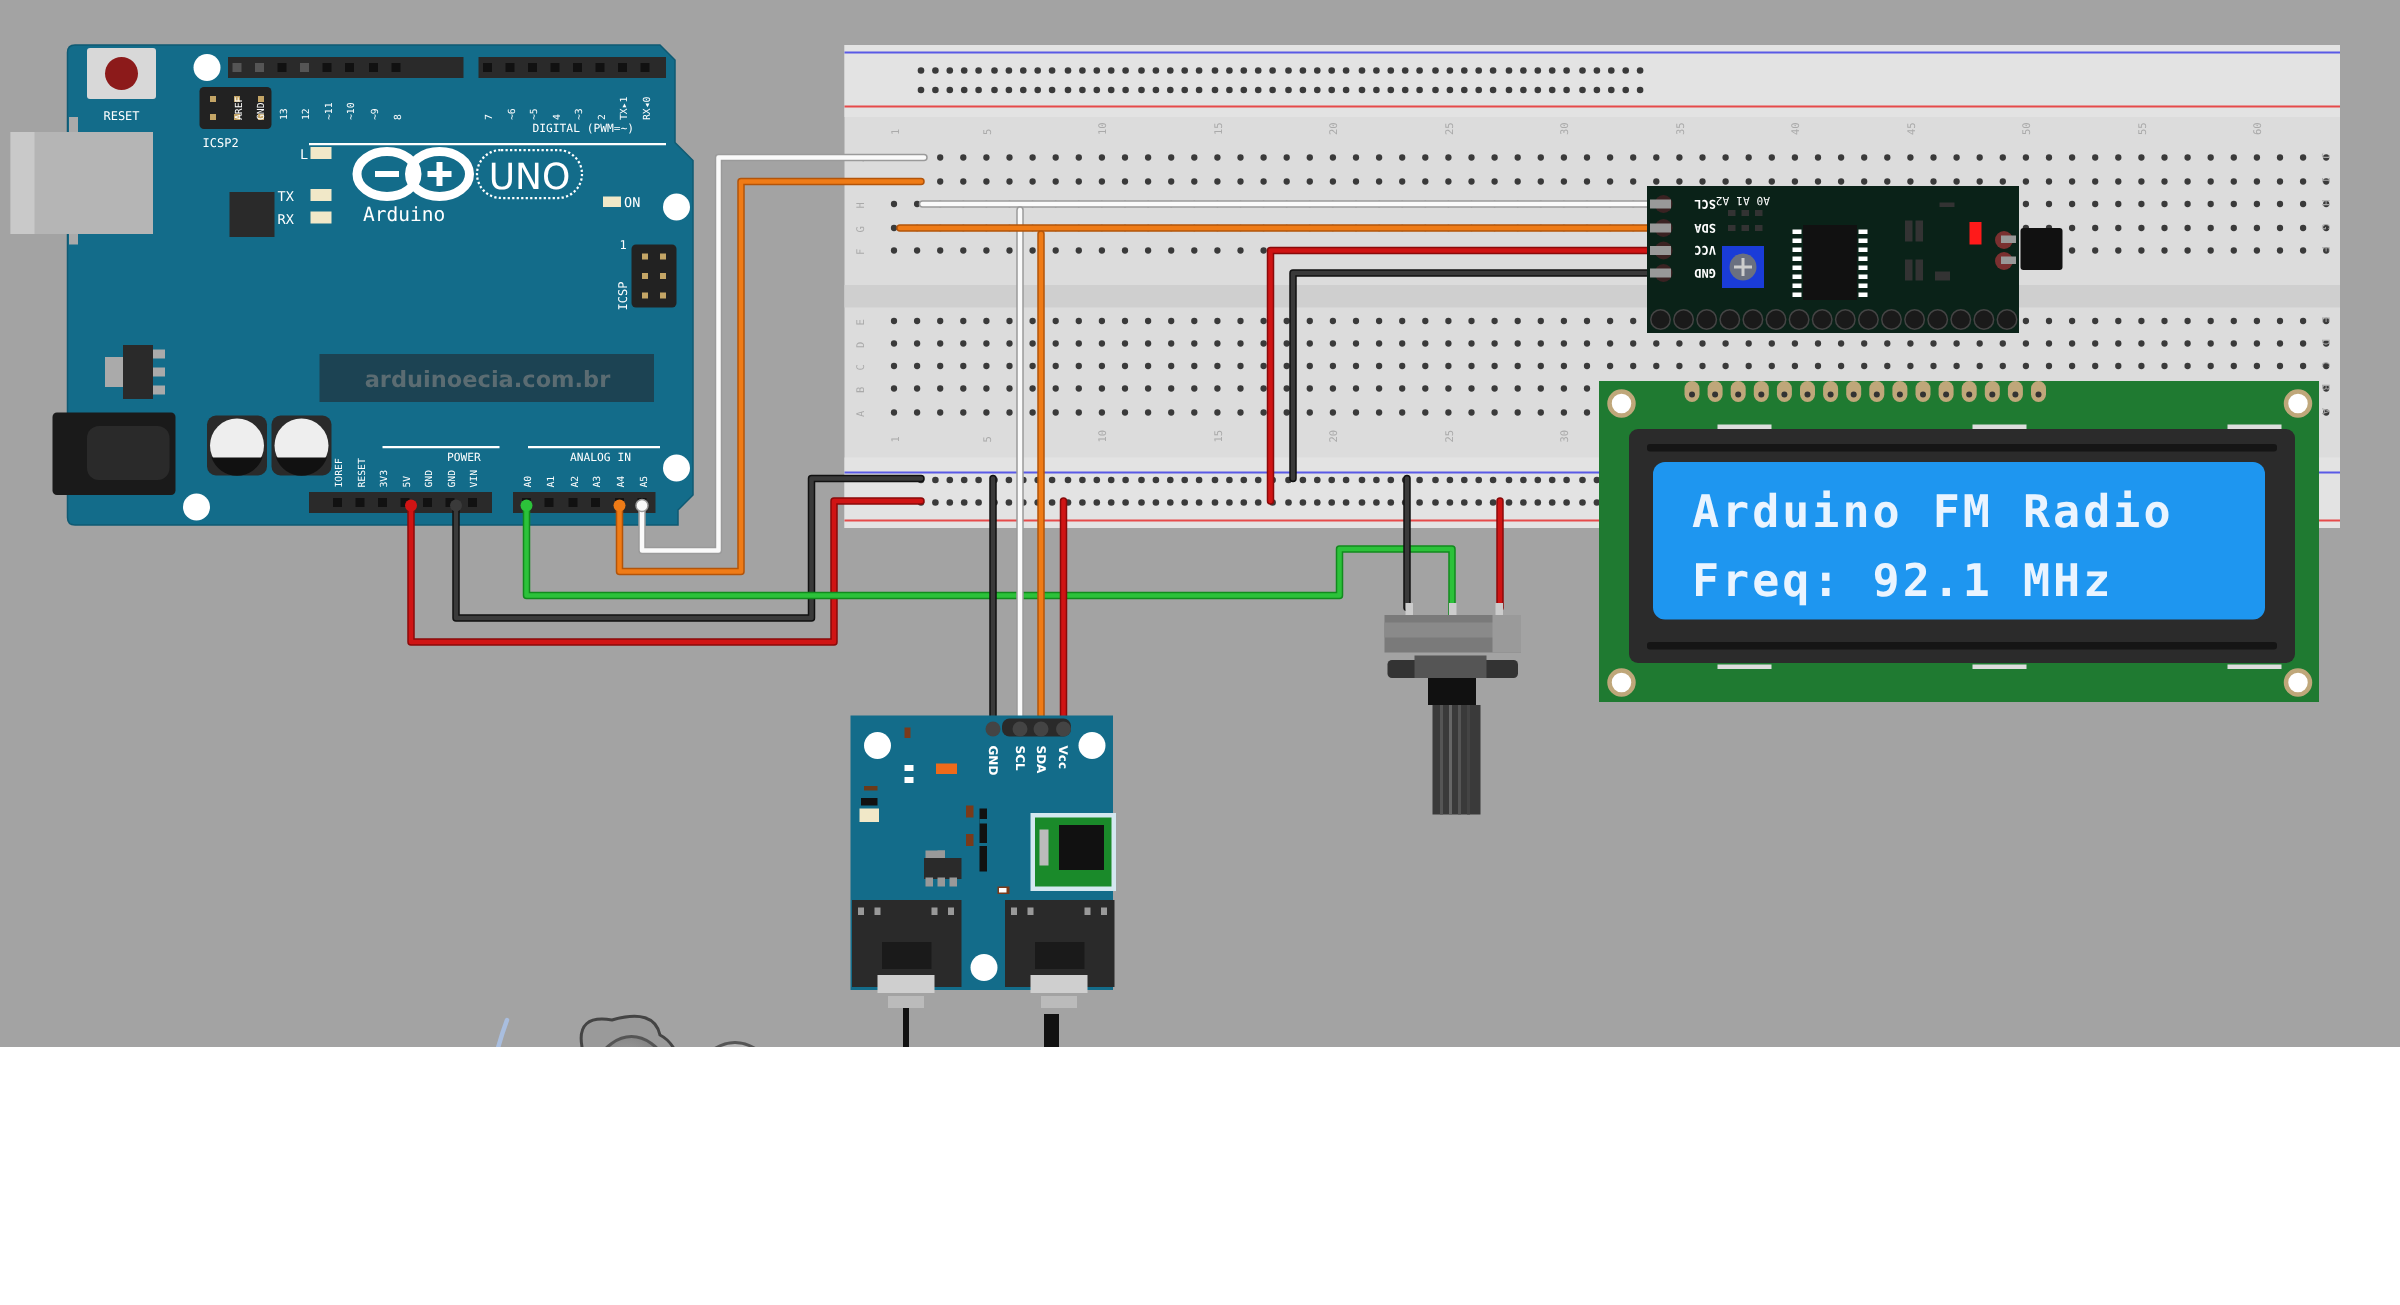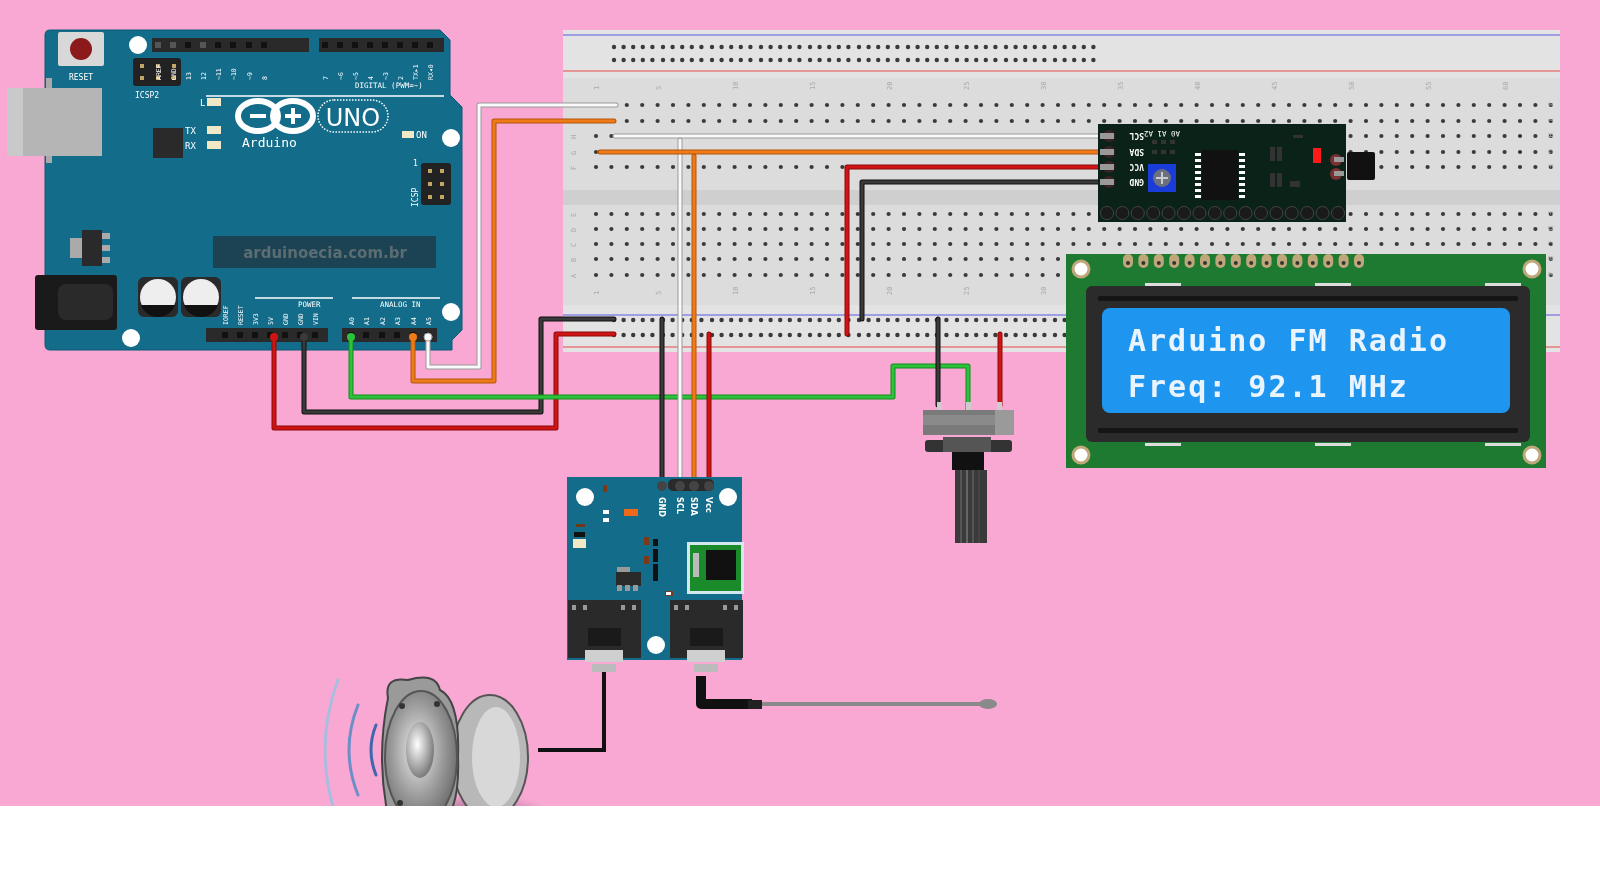--- a/index.html
+++ b/index.html
@@ -1,16 +1,16 @@
 <!DOCTYPE html>
 <html><head>
 <meta charset="utf-8">
 <style>
   html,body{margin:0;padding:0;background:#fff;}
-  #stage{position:relative;width:1600px;height:806px;overflow:hidden;background:#f9a8d4;}
+  #stage{position:relative;width:1600px;height:698px;overflow:hidden;background:#a3a3a3;}
   svg{position:absolute;left:0;top:0;}
   .mono{font-family:"DejaVu Sans Mono",monospace;}
   .sans{font-family:"DejaVu Sans","Liberation Sans",sans-serif;}
   .lcdtxt{font-family:"DejaVu Sans Mono",monospace;font-weight:bold;fill:#eaf4ff;letter-spacing:2px;}
 </style>
 </head>
 <body>
 
 <div id="stage">
 <svg width="1600" height="870" viewBox="0 0 1600 870">

